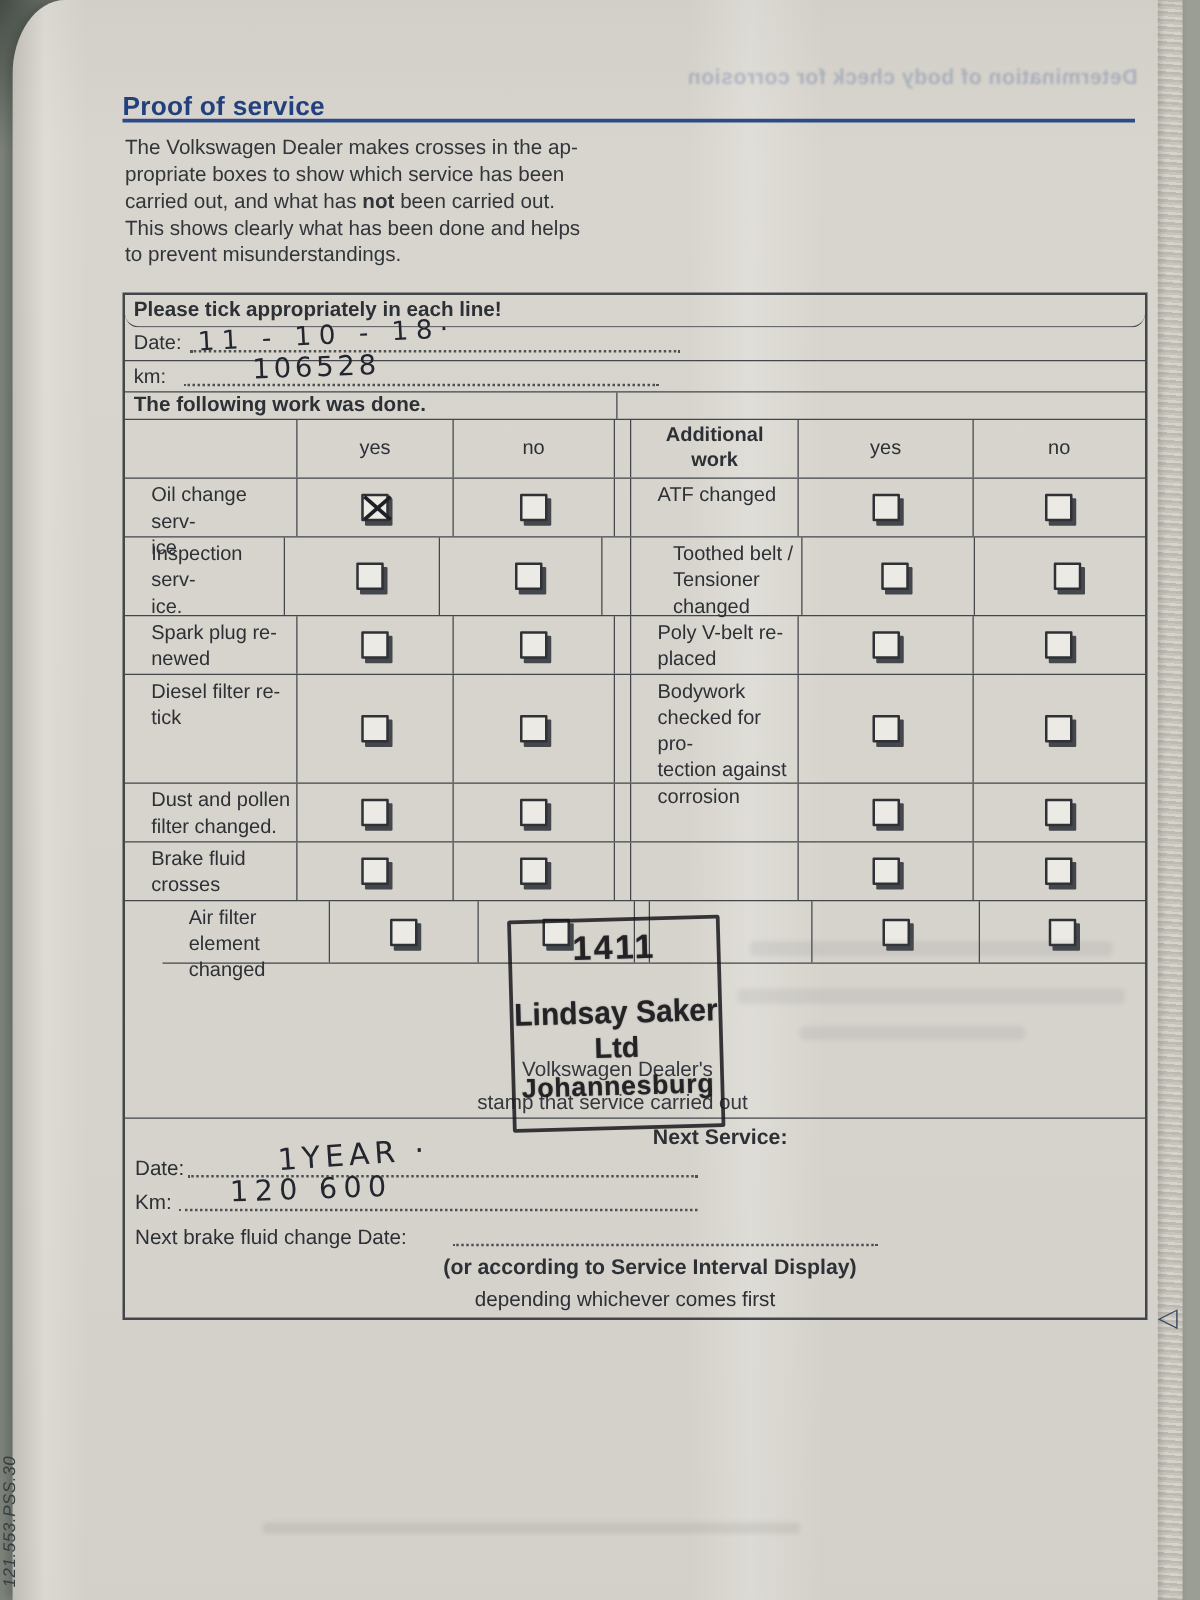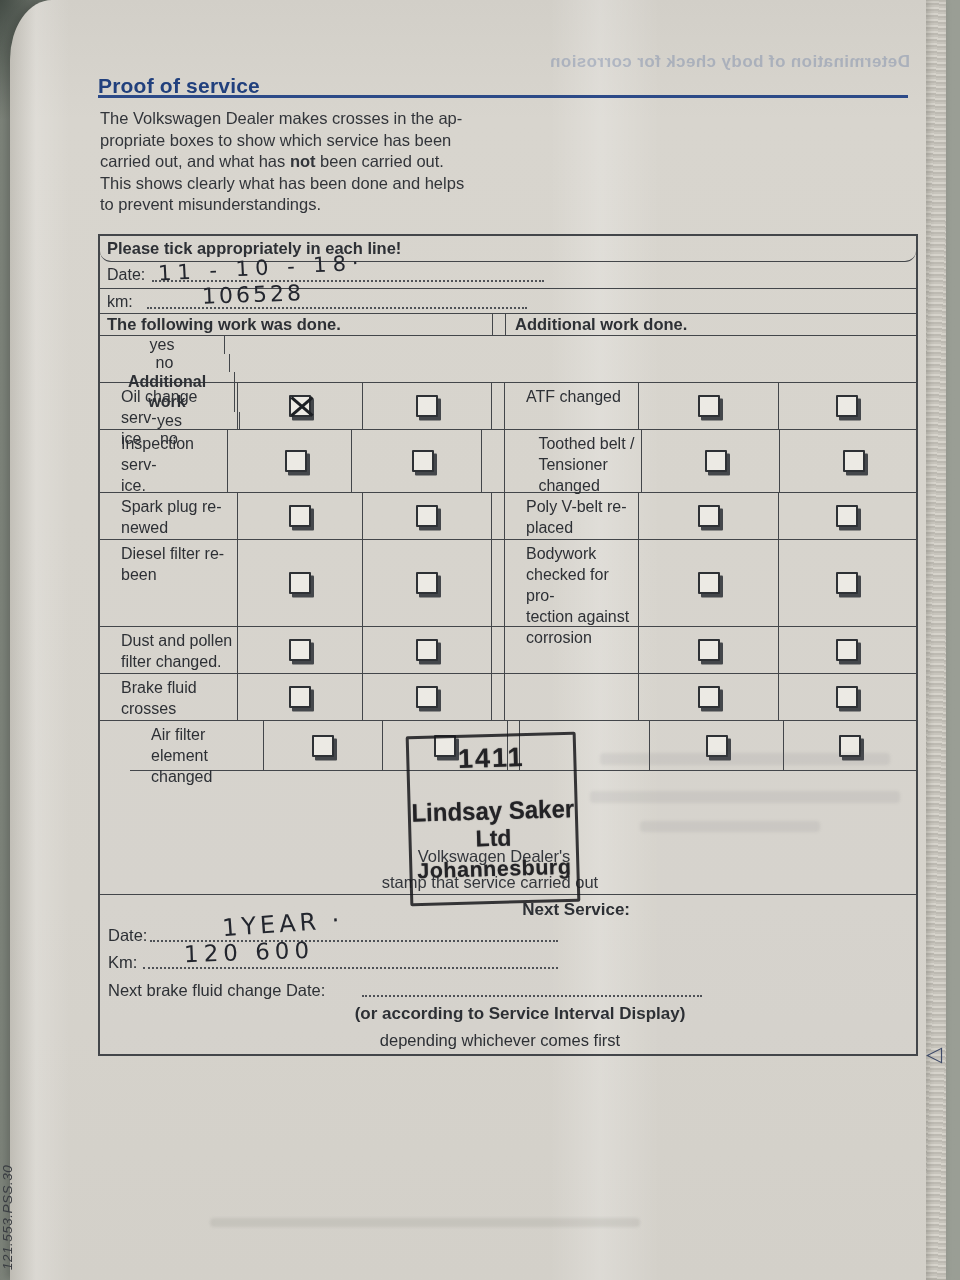--- a/index.html
+++ b/index.html
@@ -71,21 +71,21 @@
     position:absolute; white-space:nowrap; z-index:2;
   }
   .hw-date { left:58px; top:-6px; font-size:21px; letter-spacing:6px; transform:rotate(-3deg); }
   .hw-km   { left:102px; top:-7px; font-size:22px; letter-spacing:3px; transform:rotate(-2deg); }
 
   .row-section { height:22px; font-weight:bold; font-size:16.5px; }
   .sec-left  { width:394px; padding:1px 0 0 7px; }
   .sec-div   { width:13px; }
   .sec-right { width:411px; padding:1px 0 0 9px; border-right:none; }
 
-  .row-colhead { height:47px;flex-direction:column; }
+  .row-colhead { height:47px; }
   .c-label  { width:139px; }
   .c-yes    { width:125px; }
   .c-no     { width:130px; }
   .c-div    { width:13px; }
   .c-rlabel { width:135px; }
   .c-ryes   { width:140px; }
   .c-rno    { width:138px; border-right:none; }
   .center   { display:flex; align-items:center; justify-content:center; text-align:center; }
   .pre      { white-space:pre-line; }
   .addl-head{ font-weight:bold; line-height:20px; }
@@ -190,21 +190,20 @@
 
     <div class="trow row-entry km">
       <span class="entry-label">km:</span>
       <span class="entry-dots"></span>
       <span class="handwriting hw-km">106528</span>
     </div>
 
     <div class="trow row-section">
       <div class="cell sec-left">The following work was done.</div>
       <div class="cell sec-div"></div>
-      <div class="cell sec-right">Additional work done.</div>
     </div>
 
     <div class="trow row-colhead">
       <div class="cell c-label"></div>
       <div class="cell c-yes center">yes</div>
       <div class="cell c-no center">no</div>
       <div class="cell c-div"></div>
       <div class="cell c-rlabel center pre addl-head">Additional
 work</div>
       <div class="cell c-ryes center">yes</div>
@@ -266,21 +265,21 @@
       <div class="cell c-ryes boxcell">
           <div class="checkbox"></div>
         </div>
       <div class="cell c-rno boxcell">
           <div class="checkbox"></div>
         </div>
     </div>
 
     <div class="trow r4">
       <div class="cell c-label wlabel">Diesel filter re-
-been</div>
+tick</div>
       <div class="cell c-yes boxcell">
           <div class="checkbox"></div>
         </div>
       <div class="cell c-no boxcell">
           <div class="checkbox"></div>
         </div>
       <div class="cell c-div"></div>
       <div class="cell c-rlabel wlabel">Bodywork
 checked for pro-
 tection against

